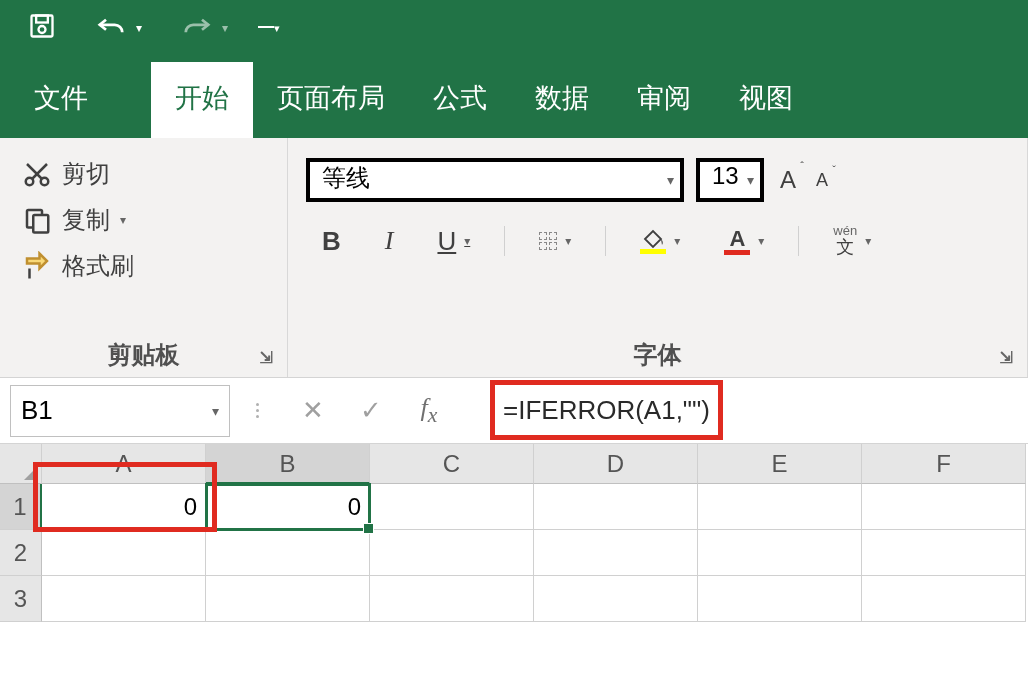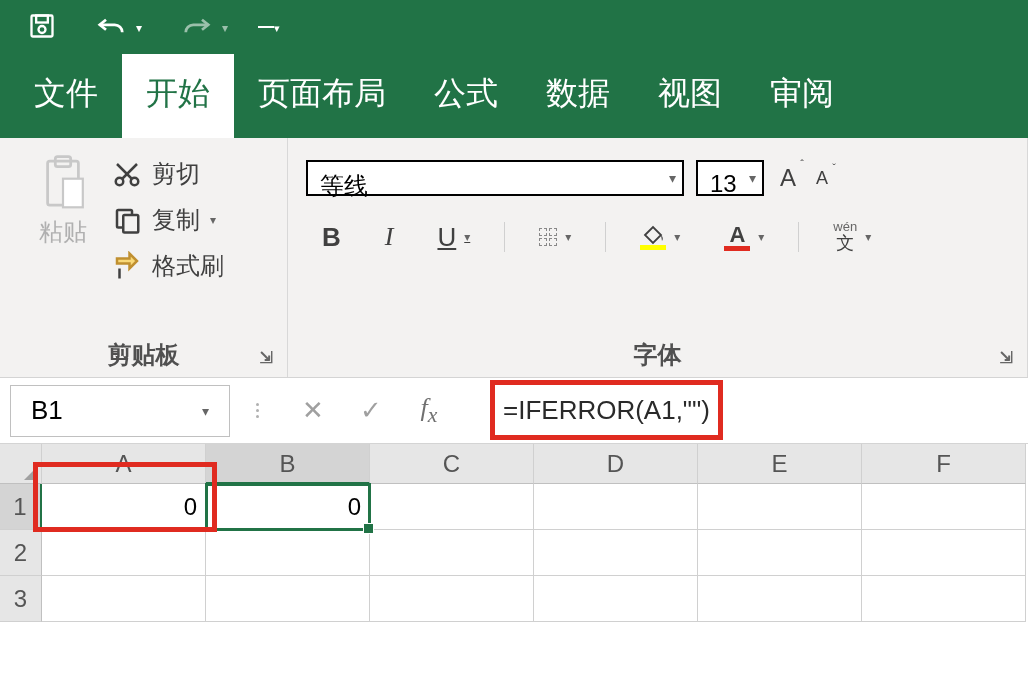--- a/index.html
+++ b/index.html
@@ -32,27 +32,28 @@
     
     .ribbon-tabs {
       background: #217346;
       height: 82px;
       display: flex;
       align-items: flex-end;
       padding-left: 10px;
     }
     .ribbon-tab {
       color: white;
-      font-size: 32px;
+      font-size: 27px;
       padding: 18px 24px 22px 24px;
       cursor: pointer;
     }
     .ribbon-tab.active {
       background: #ffffff;
       color: #217346;
+      margin-left: 39px;
     }
     
     
     .ribbon-body {
       background: #f3f2f1;
       border-bottom: 1px solid #d4d4d4;
       height: 240px;
       display: flex;
     }
     .ribbon-group {
@@ -77,25 +78,25 @@
     .paste-block svg { width: 44px; height: 56px; }
     .paste-label { font-size: 24px; margin-top: 6px; color: #b0b0b0; }
     .clip-side { display: flex; flex-direction: column; gap: 14px; padding-top: 8px; padding-left: 4px; }
     .clip-row { display: flex; align-items: center; font-size: 24px; color: #404040; gap: 10px; }
     .clip-row svg { width: 30px; height: 30px; }
     
     
     .font-group-content { flex: 1; display: flex; flex-direction: column; gap: 20px; padding-top: 8px; }
     .font-row { display: flex; align-items: center; gap: 12px; }
     .font-select {
-      border: 2px solid #000000;
+      border: 4px solid #000000;
       background: white;
-      height: 36px;
+      height: 44px;
       font-size: 24px;
-      padding: 8px 28px 0 12px;
+      padding: 0 28px 0 12px;
       position: relative;
     }
     .font-select .select-caret { position: absolute; right: 6px; top: 50%; transform: translateY(-50%); font-size: 14px; color: #666; }
     .font-name { width: 378px; }
     .font-size { width: 68px; text-align: left; }
     .font-grow, .font-shrink { font-size: 24px; padding: 6px 4px; position: relative; color: #404040; }
     .font-grow sup, .font-shrink sup { position: absolute; font-size: 11px; right: -4px; top: 0; }
     .font-btn { font-size: 26px; padding: 2px 10px; color: #404040; display: inline-flex; align-items: center; }
     .font-btn .mini-caret { font-size: 12px; margin-left: 8px; color: #666; }
     .font-b { font-weight: bold; }
@@ -115,21 +116,21 @@
       display: flex;
       align-items: center;
       background: #ffffff;
       border-bottom: 1px solid #d4d4d4;
     }
     .name-box {
       width: 220px;
       height: 52px;
       border: 1px solid #c0c0c0;
       margin: 0 0 0 10px;
-      padding: 0 20px;
+      padding: 0 10px;
       font-size: 26px;
       display: flex;
       align-items: center;
       justify-content: space-between;
       background: white;
     }
     .name-box .caret-down { color: #666; font-size: 14px; }
     .fb-sep { width: 14px; display: flex; flex-direction: column; align-items: center; gap: 3px; margin: 0 20px; }
     .fb-sep span { width: 3px; height: 3px; background: #b0b0b0; border-radius: 50%; }
     .fb-btn { width: 58px; display: flex; justify-content: center; align-items: center; color: #a0a0a0; font-size: 26px; }
@@ -240,36 +241,28 @@
     <span style="font-size:11px; display:block">▾</span>
   </span>
 </div>
 
 <div class="ribbon-tabs">
   <div class="ribbon-tab">文件</div>
   <div class="ribbon-tab active">开始</div>
   <div class="ribbon-tab">页面布局</div>
   <div class="ribbon-tab">公式</div>
   <div class="ribbon-tab">数据</div>
+  <div class="ribbon-tab">审阅</div>
   <div class="ribbon-tab">视图</div>
-  <div class="ribbon-tab">审阅</div>
 </div>
 
 <div class="ribbon-body">
 
   <div class="ribbon-group" style="width:288px">
     <div class="ribbon-group-content">
-      <div class="paste-block">
-        <svg viewBox="0 0 40 50">
-            <rect x="6" y="6" width="28" height="40" rx="2" fill="none" stroke="#c8c8c8" stroke-width="2.5"></rect>
-            <rect x="13" y="2" width="14" height="9" rx="2" fill="none" stroke="#c8c8c8" stroke-width="2.5"></rect>
-            <rect x="20" y="22" width="18" height="26" fill="#fff" stroke="#c8c8c8" stroke-width="2"></rect>
-          </svg>
-        <div class="paste-label">粘贴</div>
-      </div>
       <div class="clip-side">
         <div class="clip-row">
           <svg viewBox="0 0 24 24" fill="none" stroke="#404040" stroke-width="2">
               <circle cx="6" cy="18" r="3"></circle>
               <circle cx="18" cy="18" r="3"></circle>
               <line x1="8" y1="16" x2="20" y2="4"></line>
               <line x1="16" y1="16" x2="4" y2="4"></line>
             </svg>
           <span>剪切</span>
         </div>

